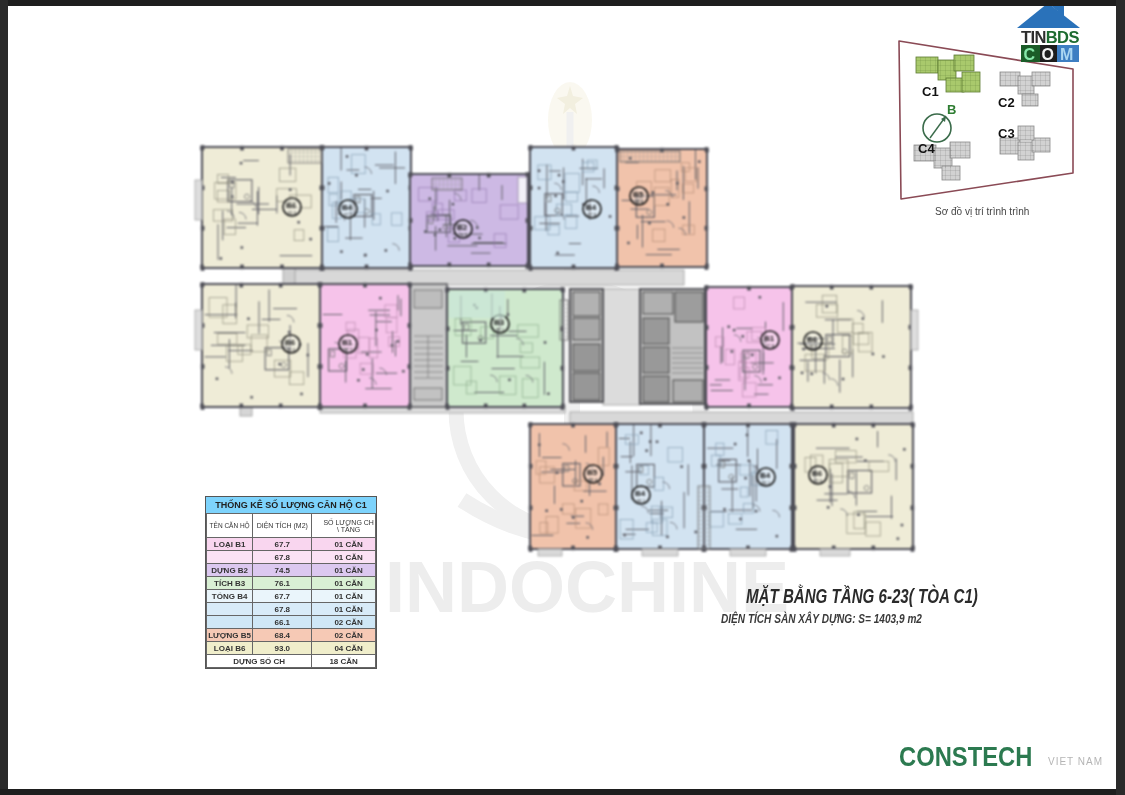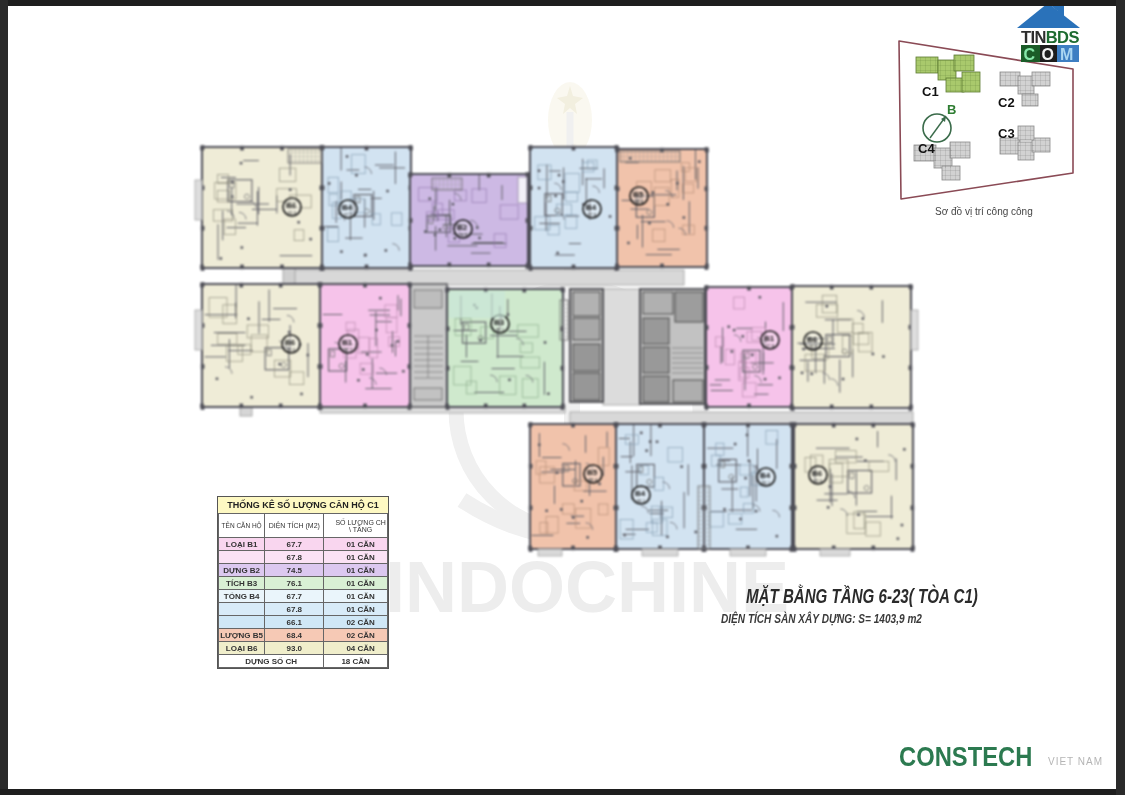--- a/index.html
+++ b/index.html
@@ -970,23 +970,23 @@
     </g>
   <text x="32" y="66" font-size="13" font-weight="bold" fill="#111">C1</text>
   <text x="108" y="77" font-size="13" font-weight="bold" fill="#111">C2</text>
   <text x="108" y="108" font-size="13" font-weight="bold" fill="#111">C3</text>
   <text x="28" y="123" font-size="13" font-weight="bold" fill="#111">C4</text>
   <circle cx="47" cy="98" r="14" fill="none" stroke="#3a6b4a" stroke-width="1.6"></circle>
   <line x1="40" y1="108" x2="56" y2="86" stroke="#3a6b4a" stroke-width="1.4"></line>
   <polygon points="56,86 51,89 55,92" fill="#3a6b4a"></polygon>
   <text x="57" y="84" font-size="13" font-weight="bold" fill="#2e7d32">B</text>
 </svg>
-<div class="abs" style="left:935px;top:206px;z-index:4;font-size:10px;color:#444;">Sơ đồ vị trí công công</div>
-
-<div class="abs" style="left:217px;top:496px;z-index:5;width:170px;border:1px solid #555;background:#fef9c3;">
+<div class="abs" style="left:935px;top:206px;z-index:4;font-size:10px;color:#444;">Sơ đồ vị trí trình trình</div>
+
+<div class="abs" style="left:205px;top:496px;z-index:5;width:170px;border:1px solid #555;background:#7dd3fc;">
   <div style="text-align:center;font-size:9px;font-weight:bold;color:#222;padding:3px 0;">THỐNG KÊ SỐ LƯỢNG CĂN HỘ C1</div>
   <table class="tk">
    <tbody>
         <tr style="background:#fff;height:24px;">
           <td style="font-weight:normal;font-size:6.5px;">TÊN CĂN HỘ</td>
           <td style="font-weight:normal;font-size:7px;">DIỆN TÍCH (M2)</td>
           <td style="font-weight:normal;font-size:7px;">SỐ LƯỢNG CH<br>\ TẦNG</td>
         </tr>
 <tr style="background:#f9d6ef">
           <td>LOẠI B1</td>

